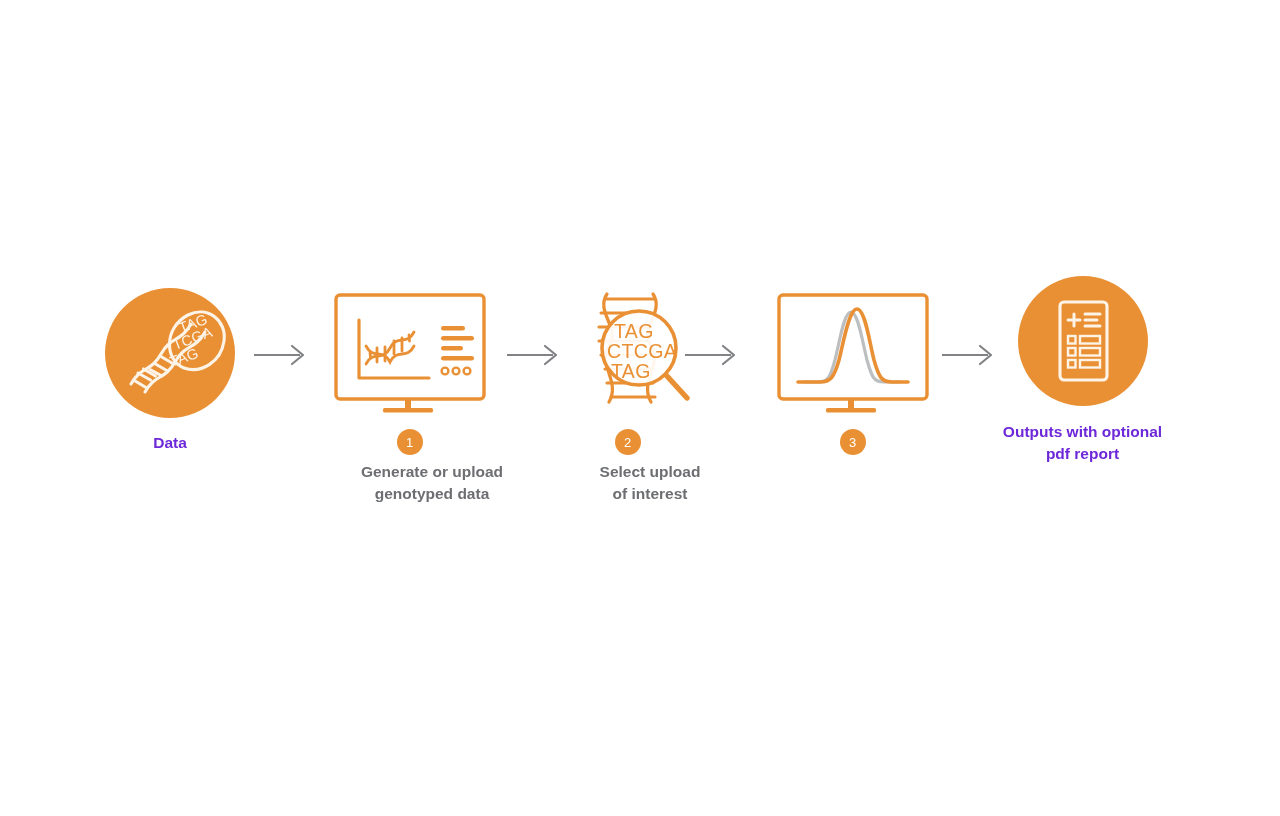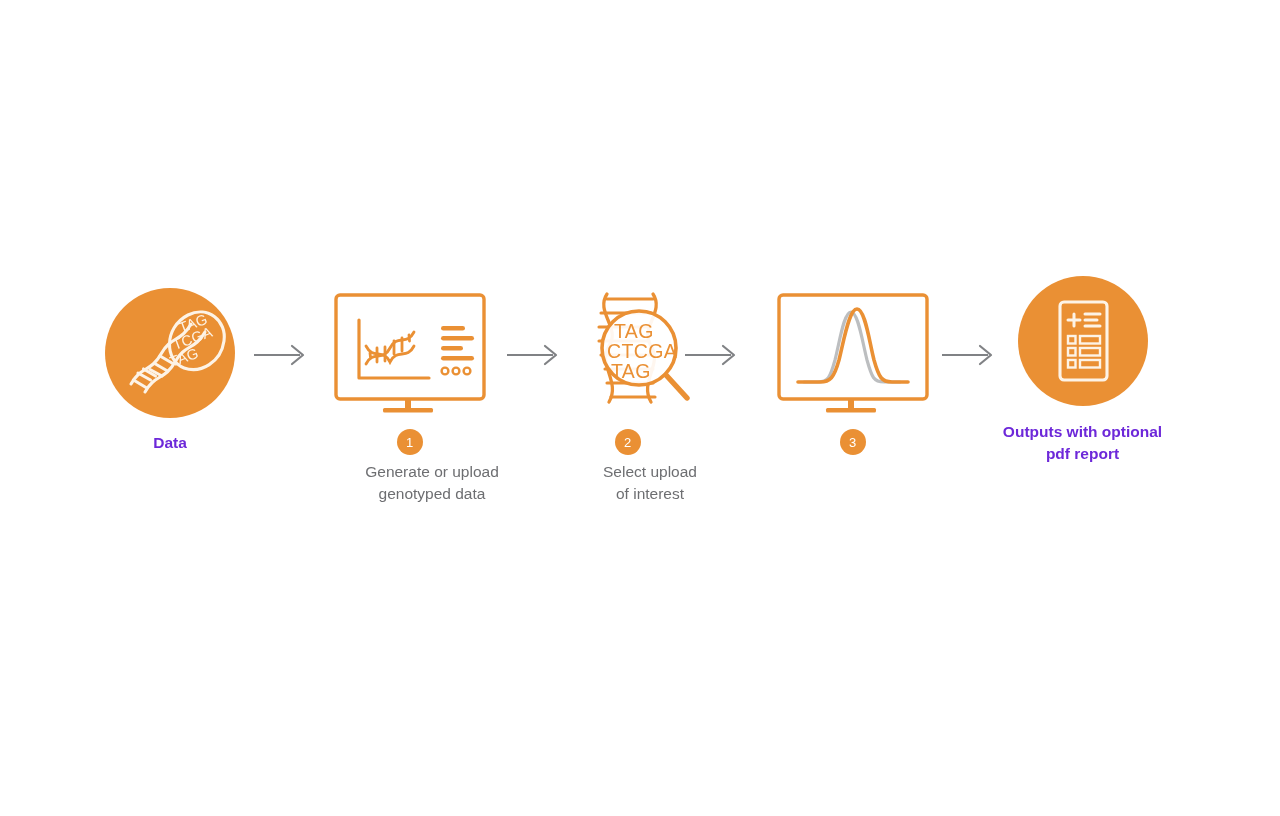--- a/index.html
+++ b/index.html
@@ -53,21 +53,21 @@
     line-height: 1.45;
     white-space: pre-line;
   }
   .caption.bold {
     font-weight: bold;
     color: #6d28d9;
     font-size: 15.5px;
   }
   .caption.step {
     color: #6D6E71;
-    font-weight: normal;
+    font-weight: bold;
     margin-left: 45px;
   }
 
   .badge {
     width: 26px;
     height: 26px;
     border-radius: 50%;
     background: #EA9034;
     color: #ffffff;
     font-size: 13px;

